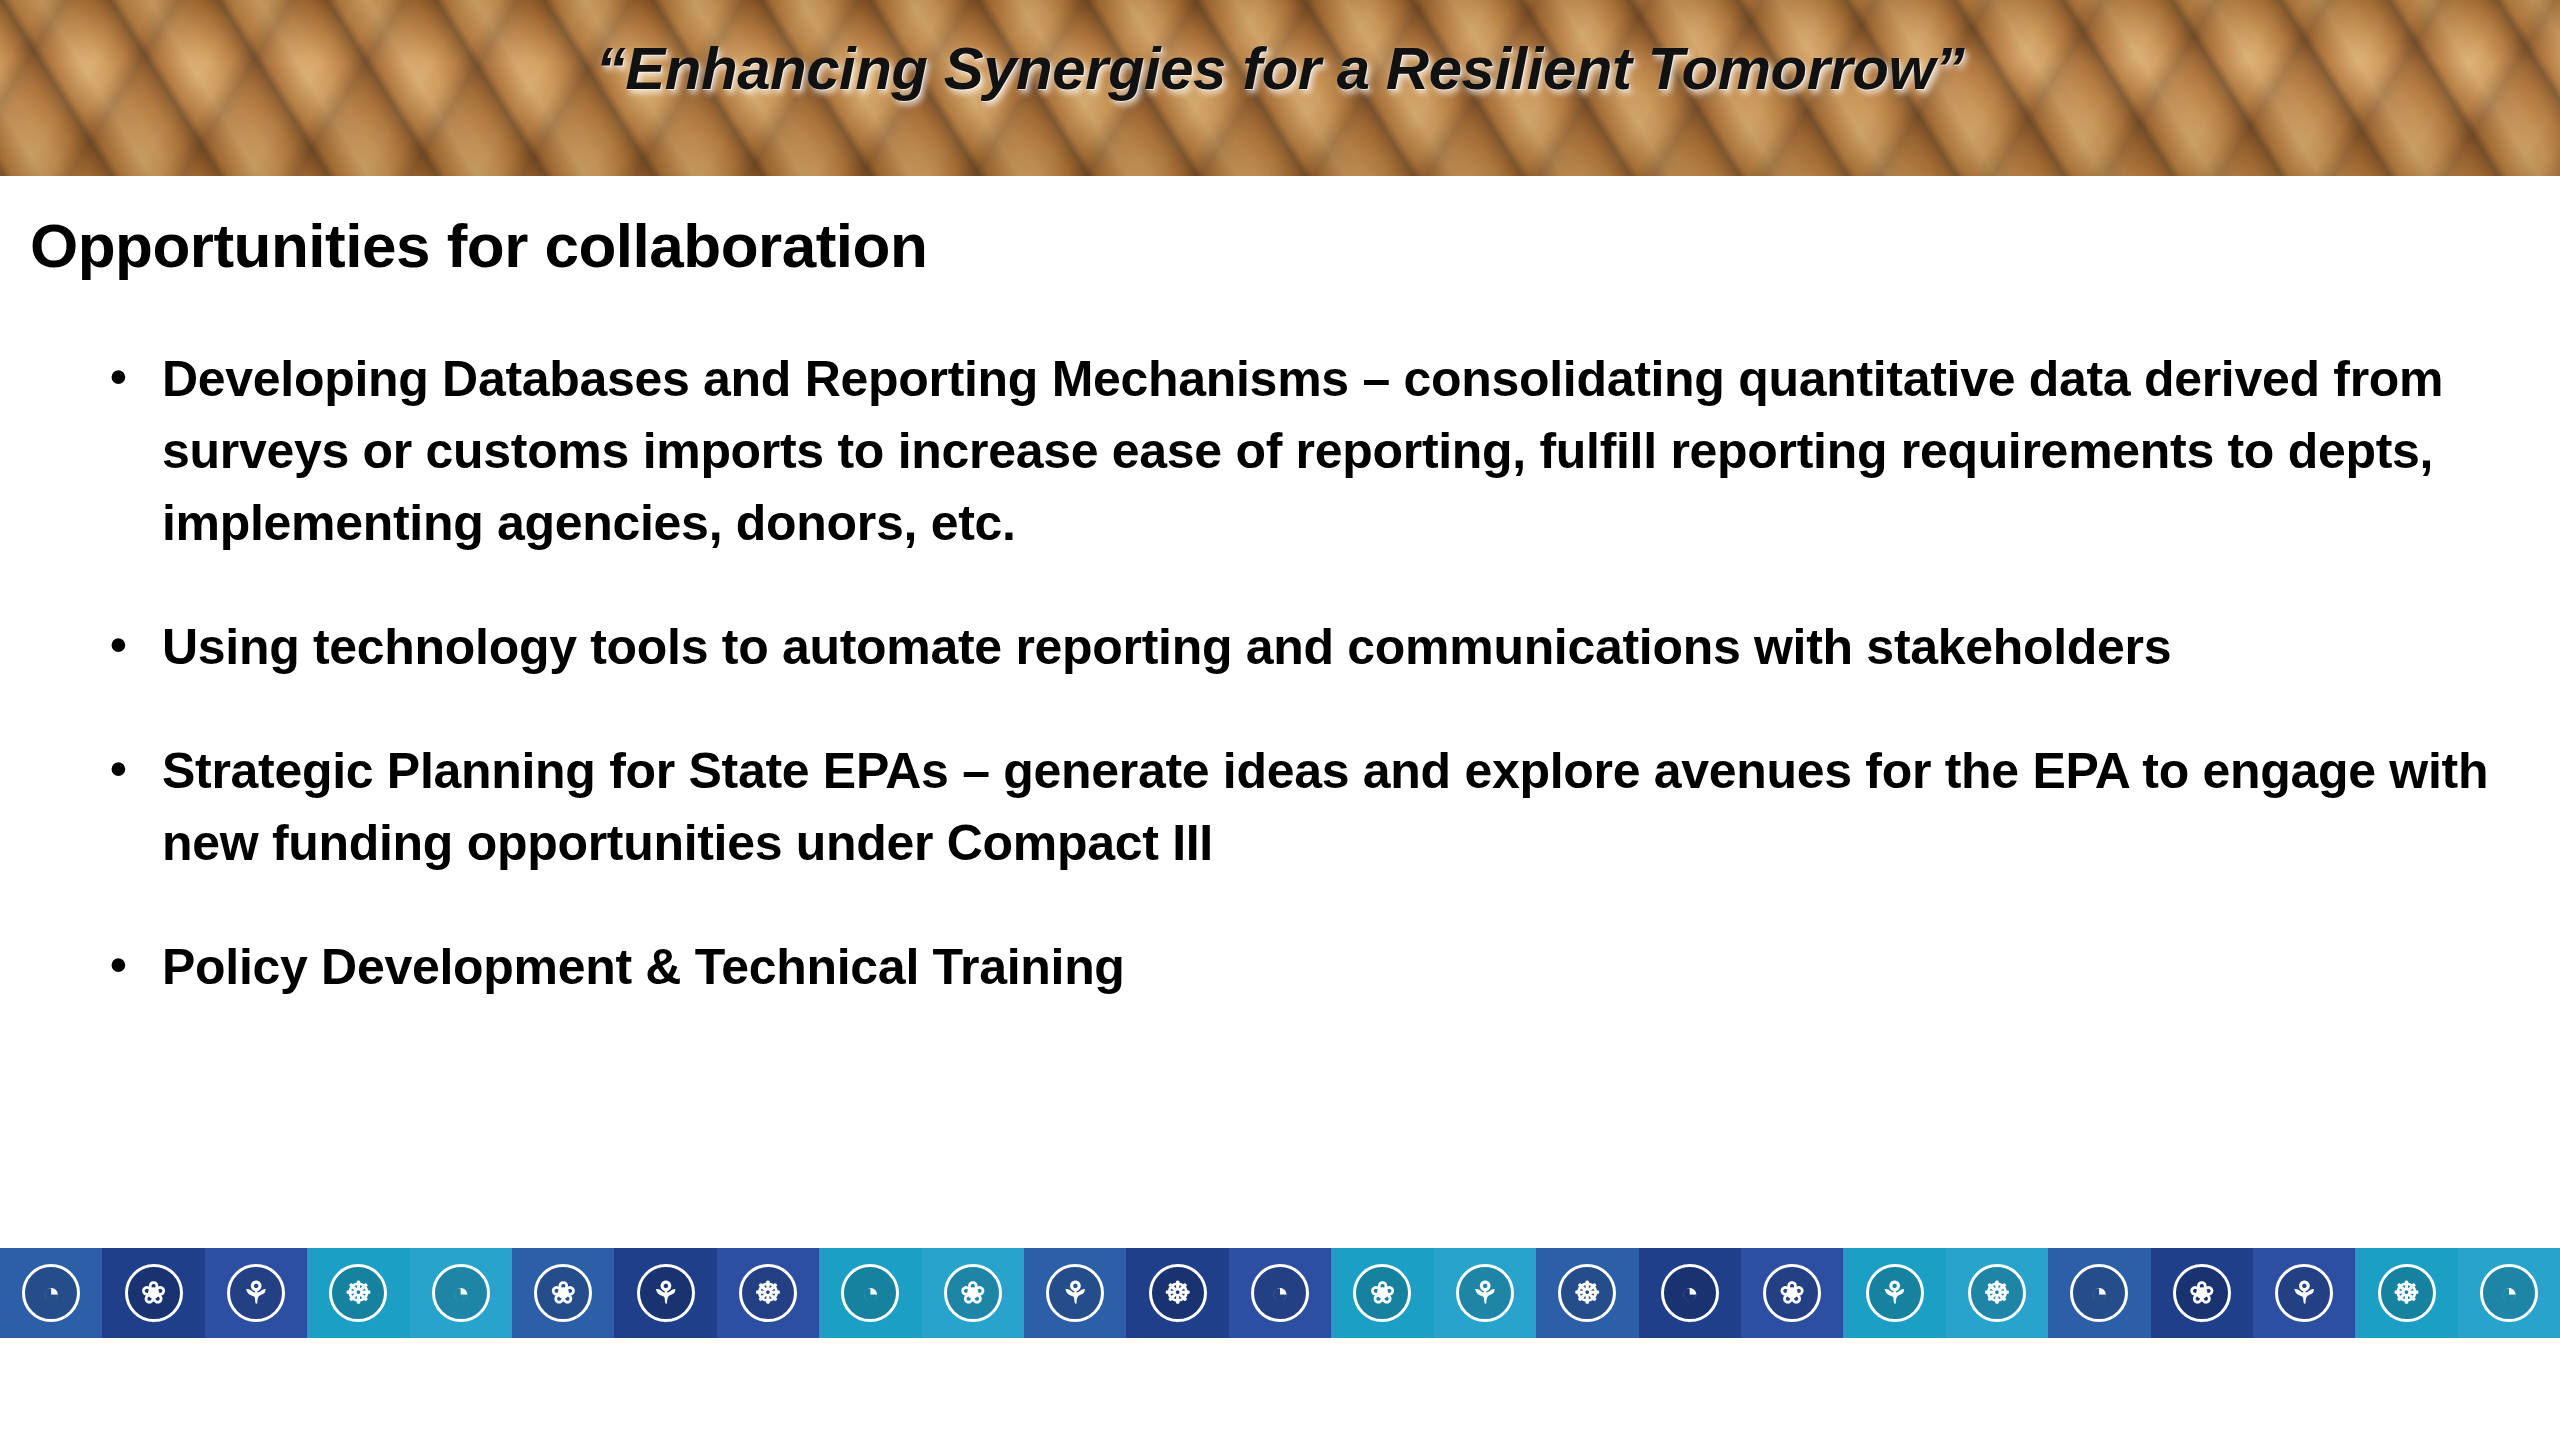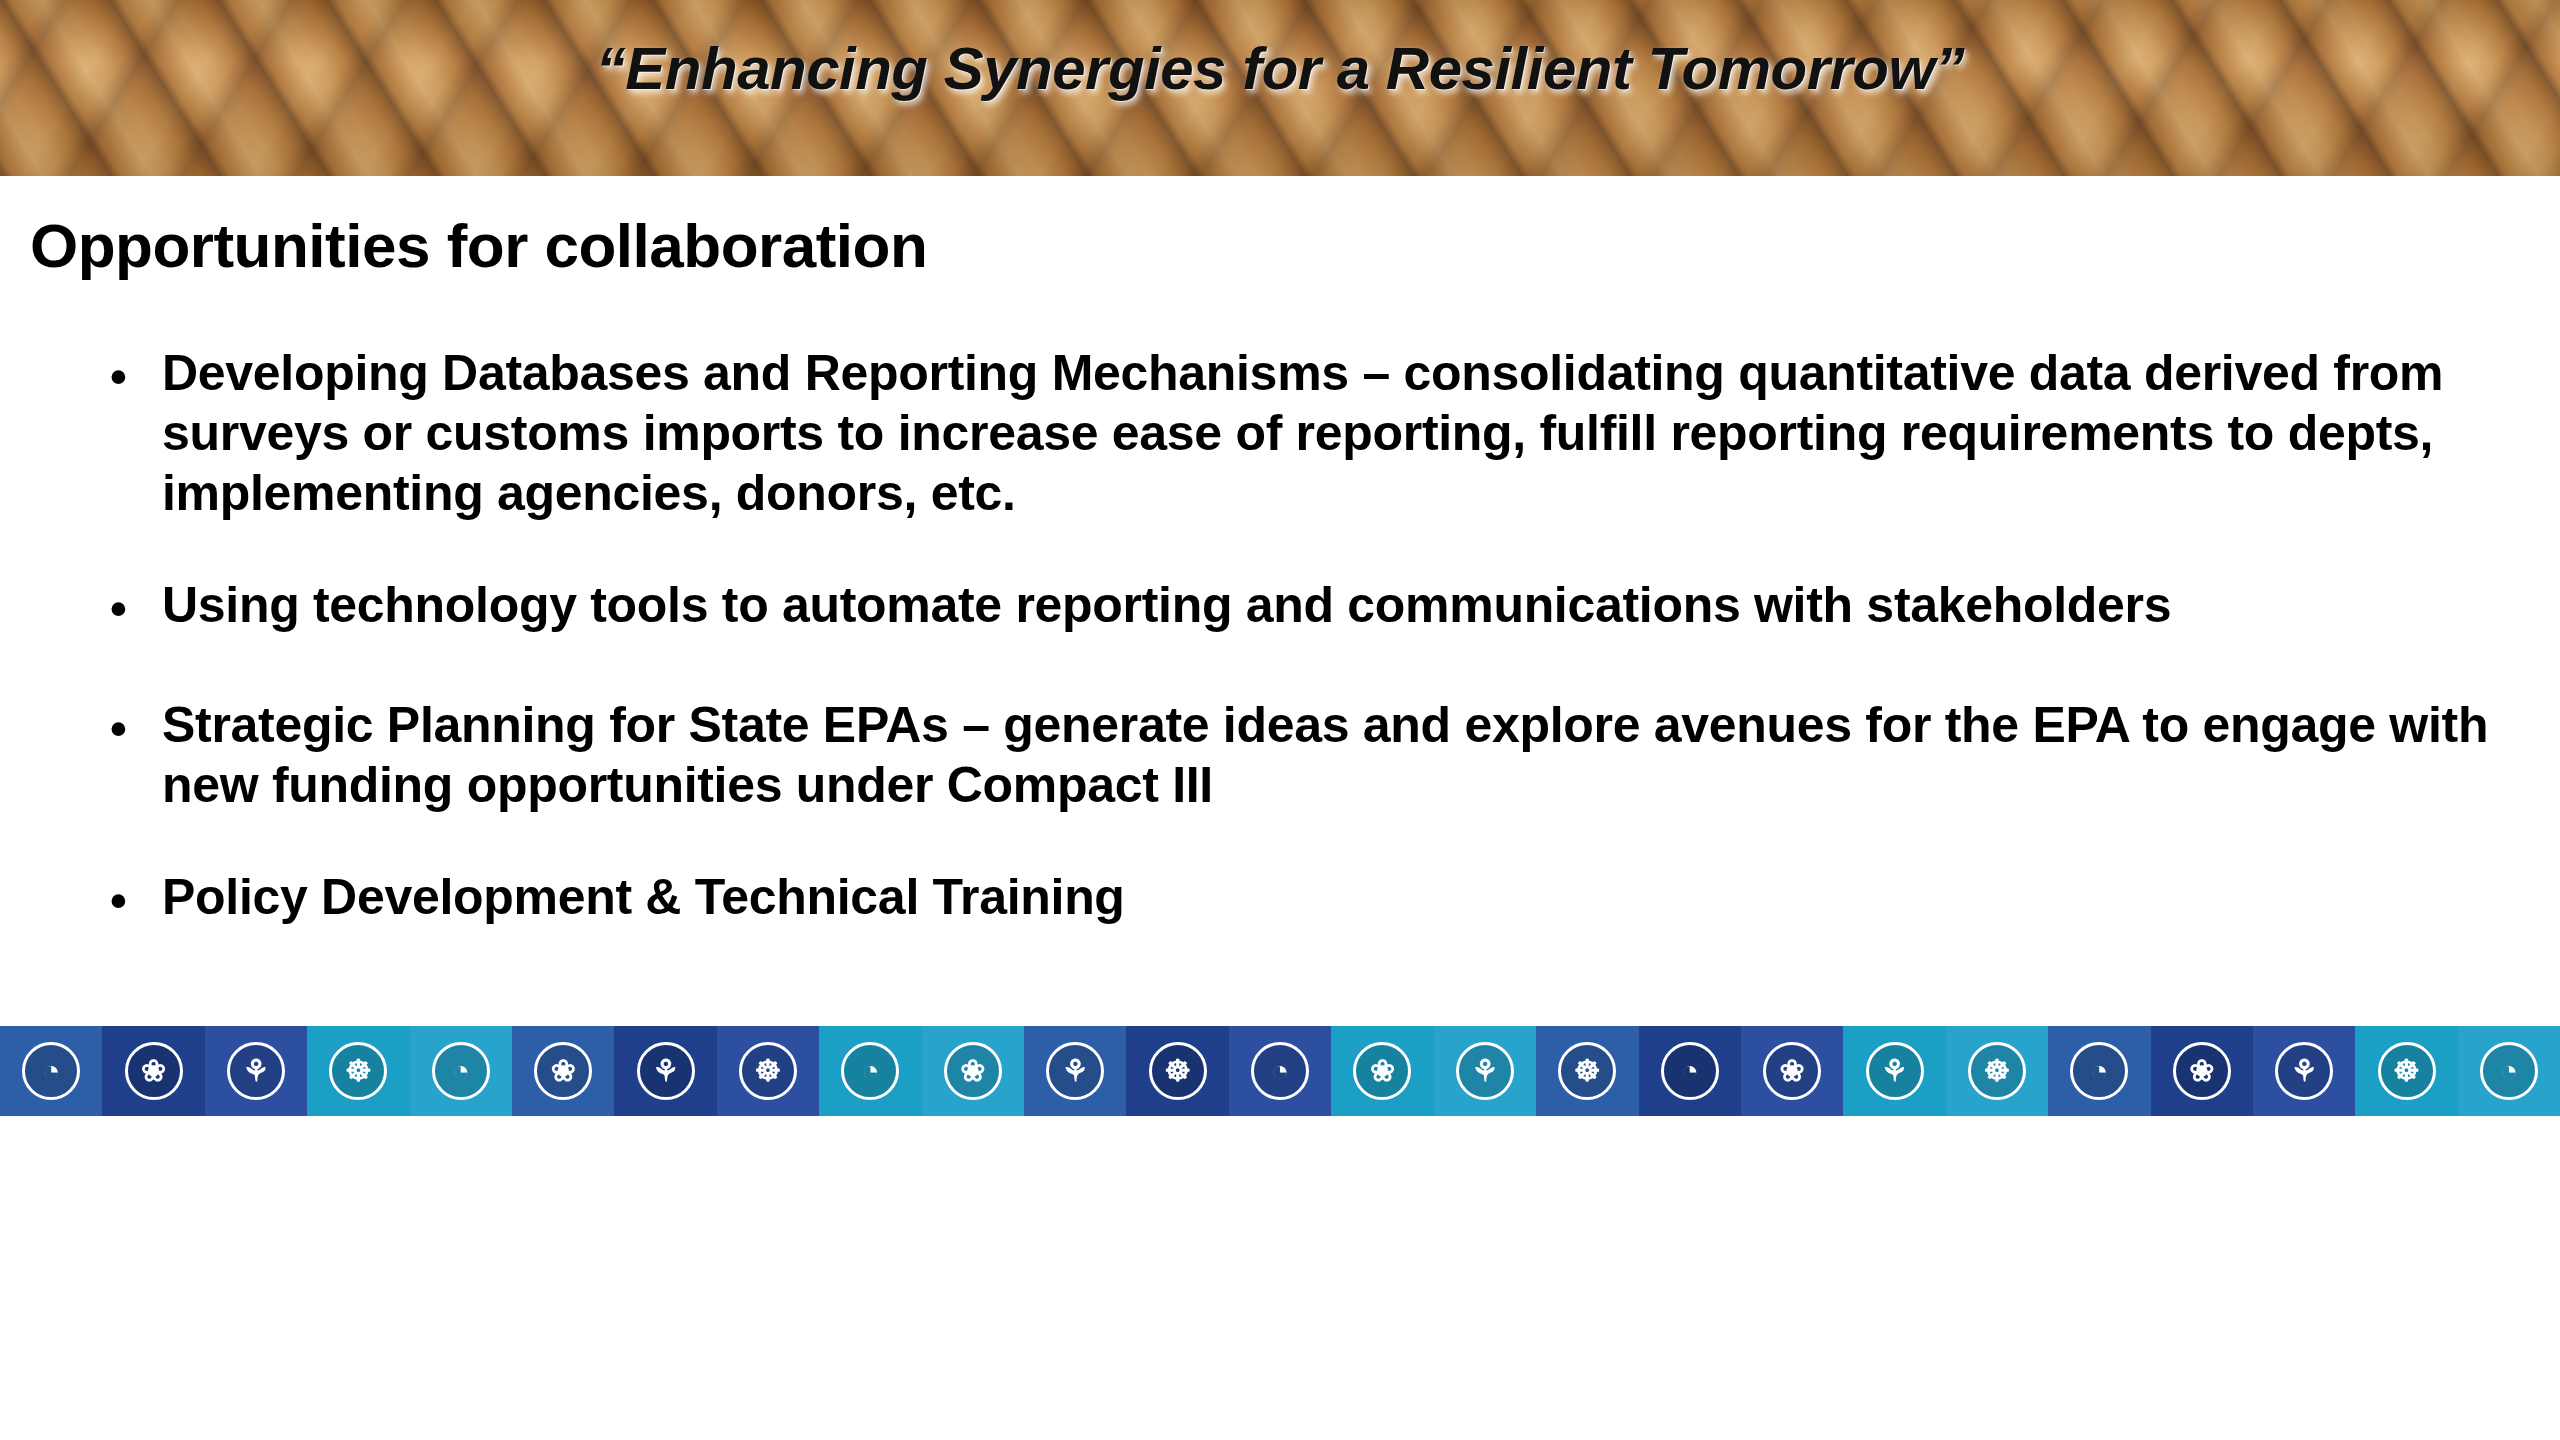--- a/index.html
+++ b/index.html
@@ -9,21 +9,21 @@
   }
   body {
     width: 2560px;
     height: 1440px;
     overflow: hidden;
     font-family: "Liberation Sans", sans-serif;
   }
   .slide {
     position: relative;
     width: 2560px;
-    height: 1116px;
+    height: 1338px;
     background: #ffffff;
     overflow: hidden;
   }
 
   
   .banner {
     position: absolute;
     left: 0;
     top: 0;
     width: 2560px;
@@ -110,21 +110,21 @@
     flex: 0 0 auto;
     width: 52px;
     font-size: 48px;
     line-height: 68px;
     font-weight: bold;
     color: #000000;
   }
   .bullet-text {
     flex: 1 1 auto;
     font-size: 50px;
-    line-height: 60px;
+    line-height: 72px;
     font-weight: bold;
     color: #000000;
     letter-spacing: -0.3px;
     max-width: 2340px;
   }
   .b1 .bullet-text { max-width: 2340px; }
   .b2 .bullet-text { max-width: 2260px; }
   .b3 .bullet-text { max-width: 2340px; }
 
   

